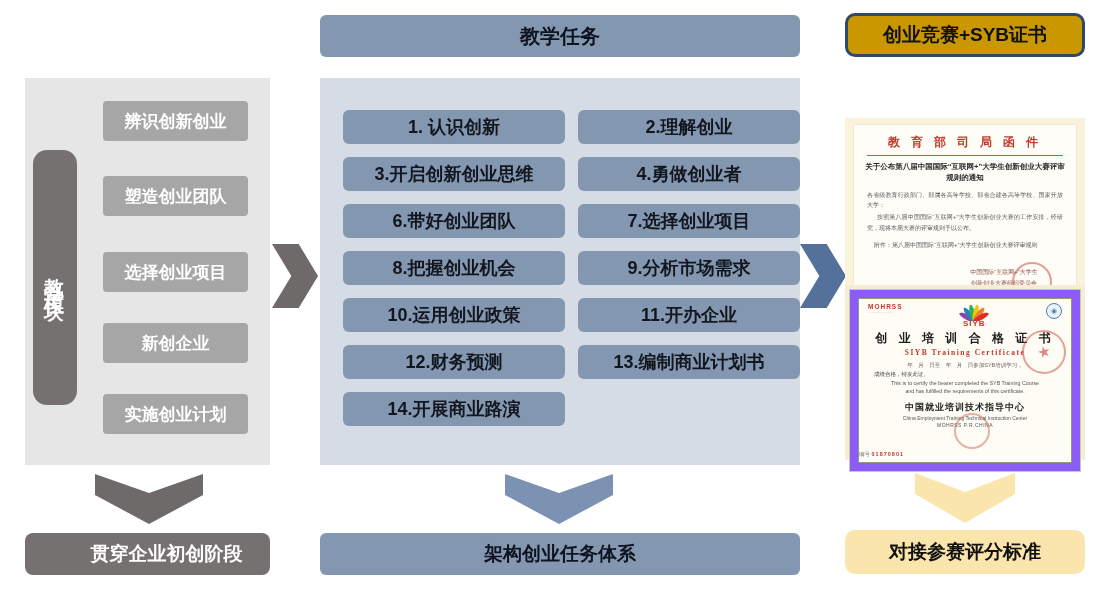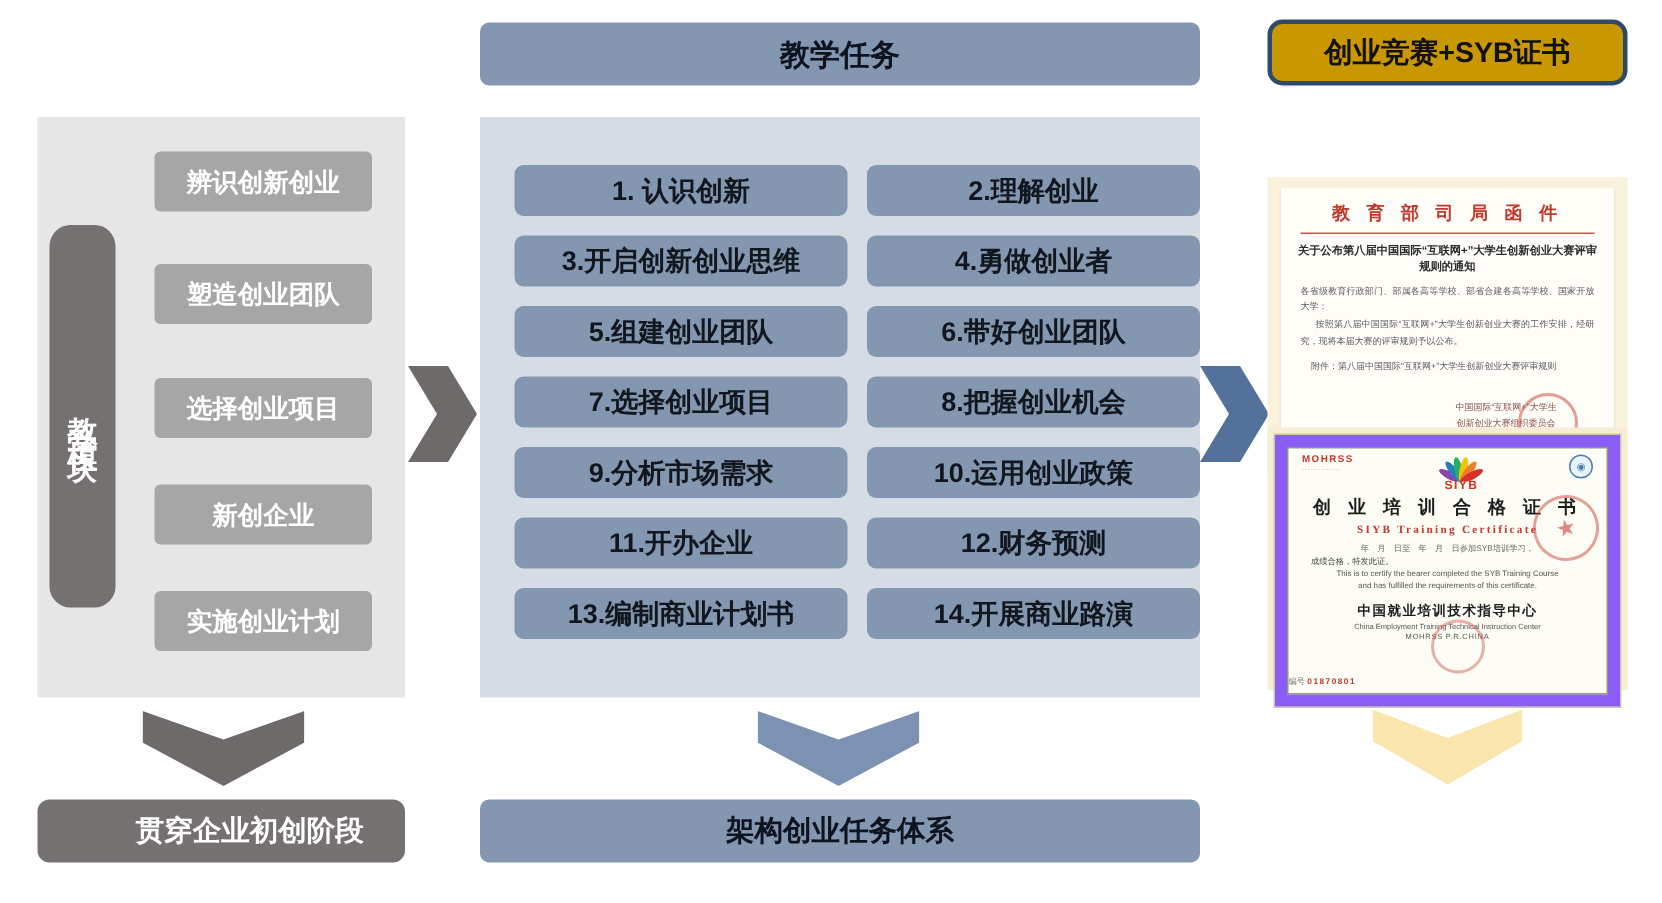--- a/index.html
+++ b/index.html
@@ -98,21 +98,20 @@
 
   <div class="abs hdr-blue center" style="left:320px;top:15px;width:480px;height:42px;">教学任务</div>
 
   <div class="abs panel-blue" style="left:320px;top:78px;width:480px;height:387px;"></div>
 
   <div class="abs task-grid" style="left:343px;top:110px;width:457px;">
     <div class="task center">1. 认识创新</div>
     <div class="task center">2.理解创业</div>
     <div class="task center">3.开启创新创业思维</div>
     <div class="task center">4.勇做创业者</div>
-    <div class="task center">5.组建创业团队</div>
     <div class="task center">6.带好创业团队</div>
     <div class="task center">7.选择创业项目</div>
     <div class="task center">8.把握创业机会</div>
     <div class="task center">9.分析市场需求</div>
     <div class="task center">10.运用创业政策</div>
     <div class="task center">11.开办企业</div>
     <div class="task center">12.财务预测</div>
     <div class="task center">13.编制商业计划书</div>
     <div class="task center">14.开展商业路演</div>
   </div>
@@ -179,14 +178,15 @@
       <div class="seal-ring" style="width:32px;height:32px;left:96px;bottom:14px;border-color:rgba(202,62,50,.4);"></div>
     </div>
     <div class="cert-serial" style="position:absolute;left:14px;bottom:2px;">
       <span>编号</span>
       <b>01870801</b>
     </div>
   </div>
 
   <div class="abs down-arrow" style="left:915px;top:473px;width:100px;height:50px;background:#FAE5AC;"></div>
 
+  <div class="abs foot-cream center" style="left:845px;top:530px;width:240px;height:44px;">对接参赛评分标准</div>
 
 </div>
 
 </body></html>

